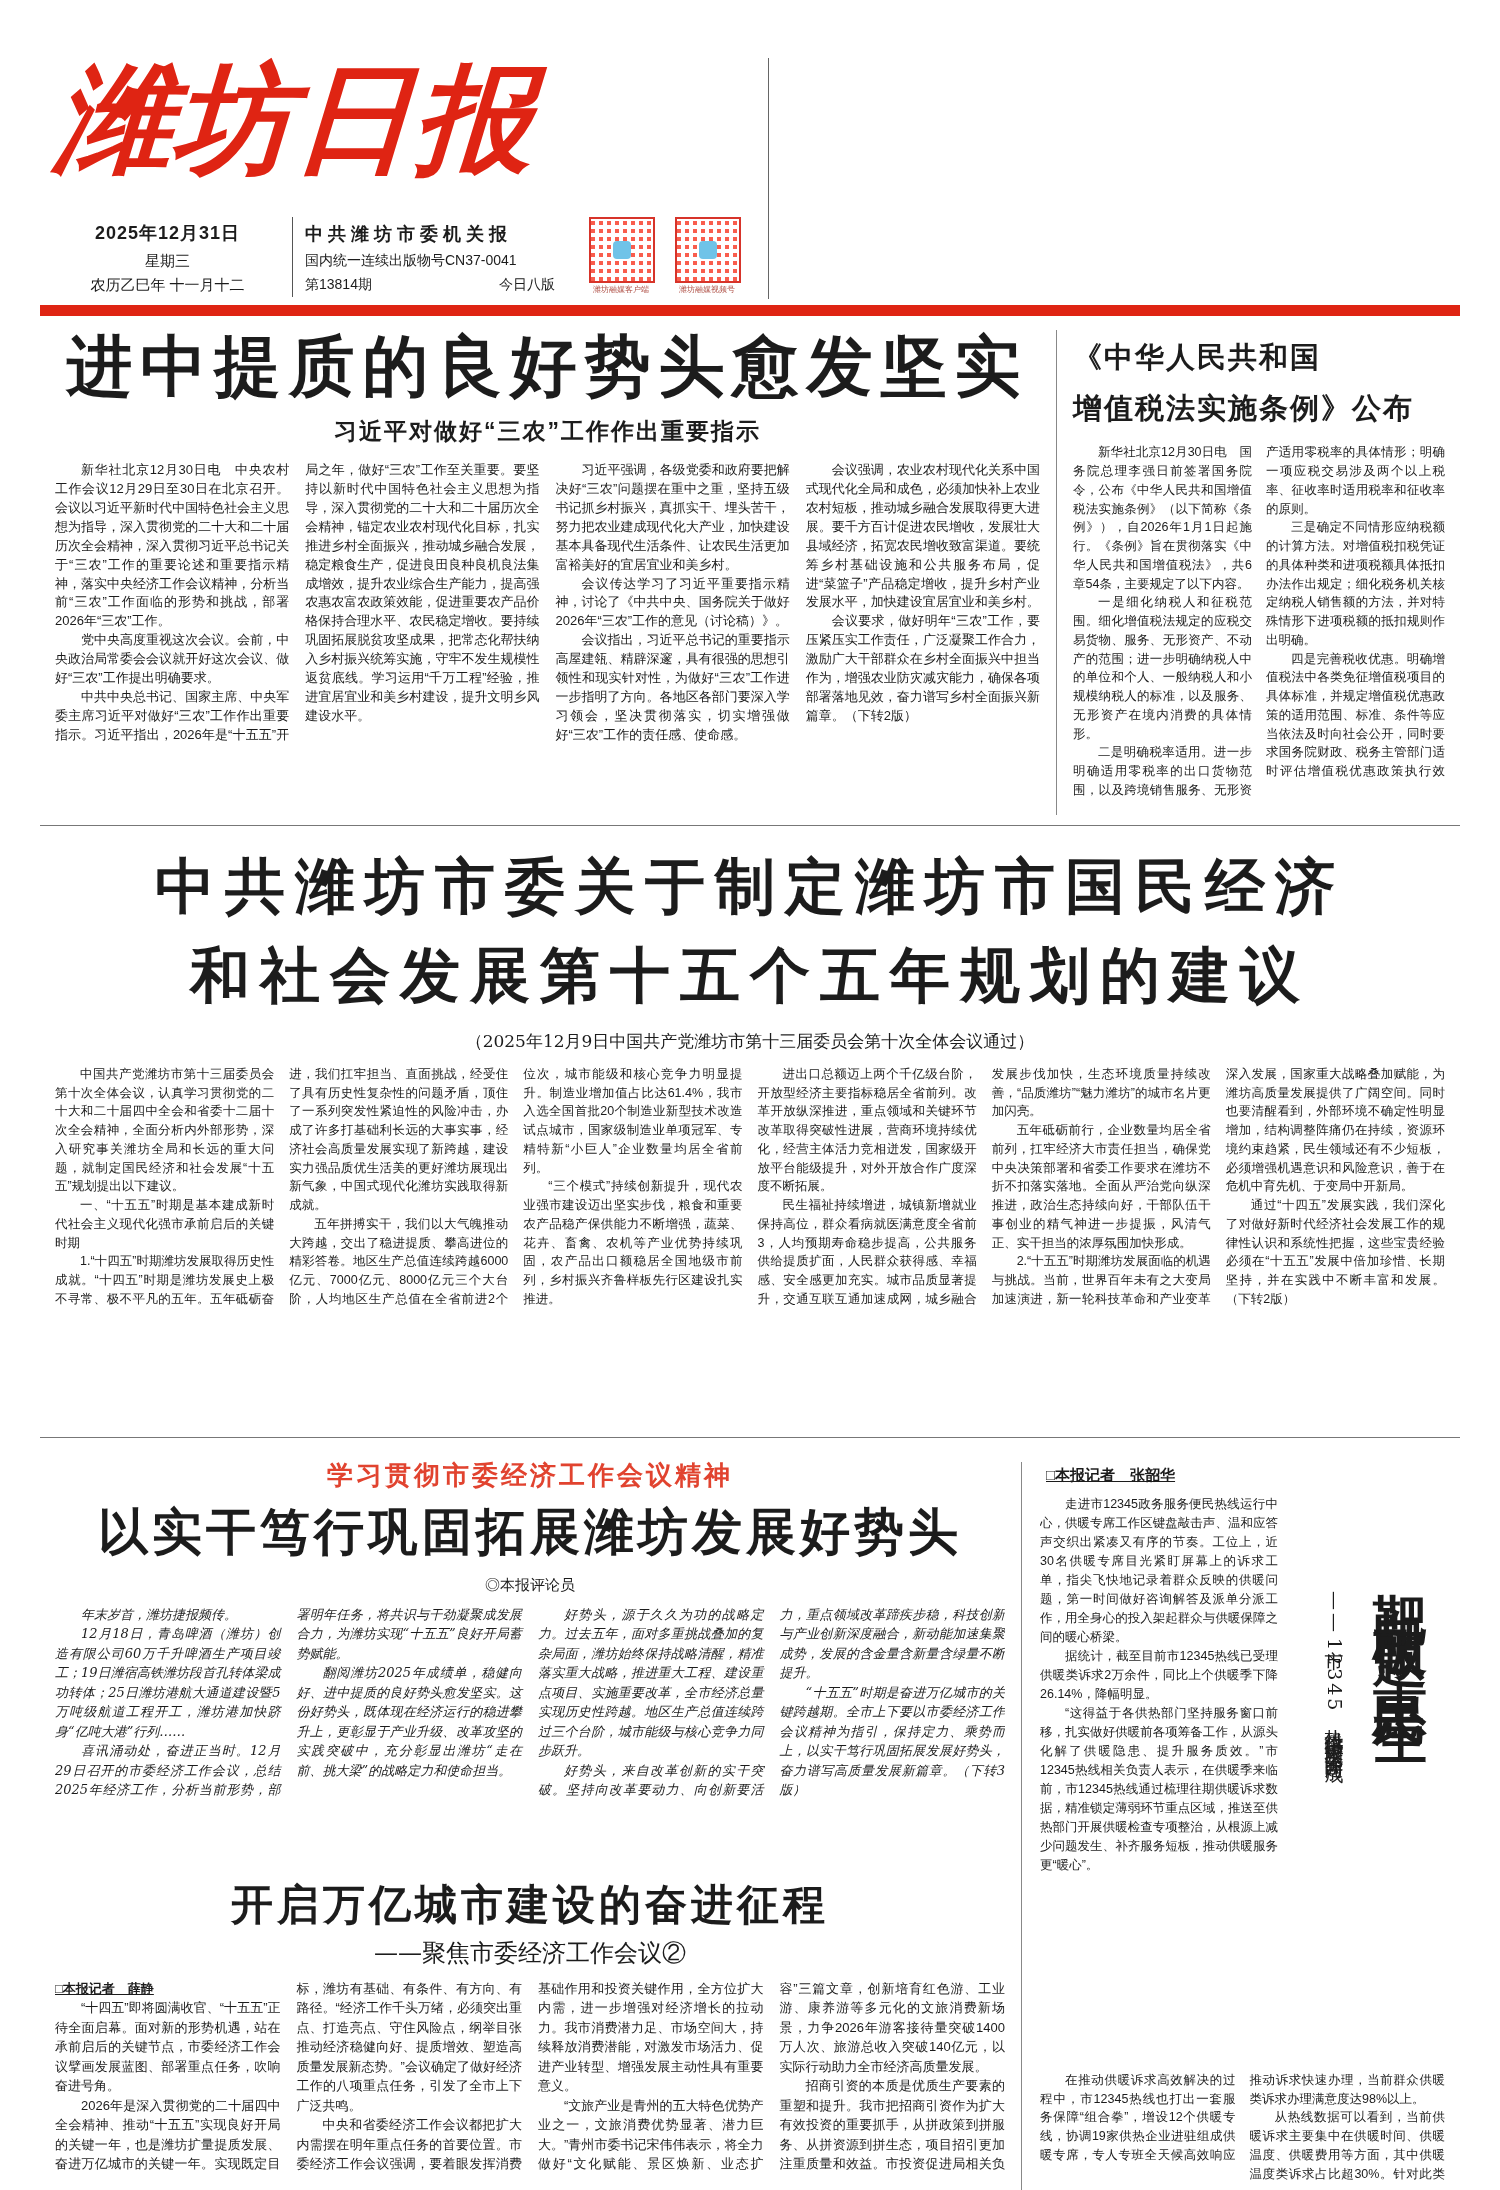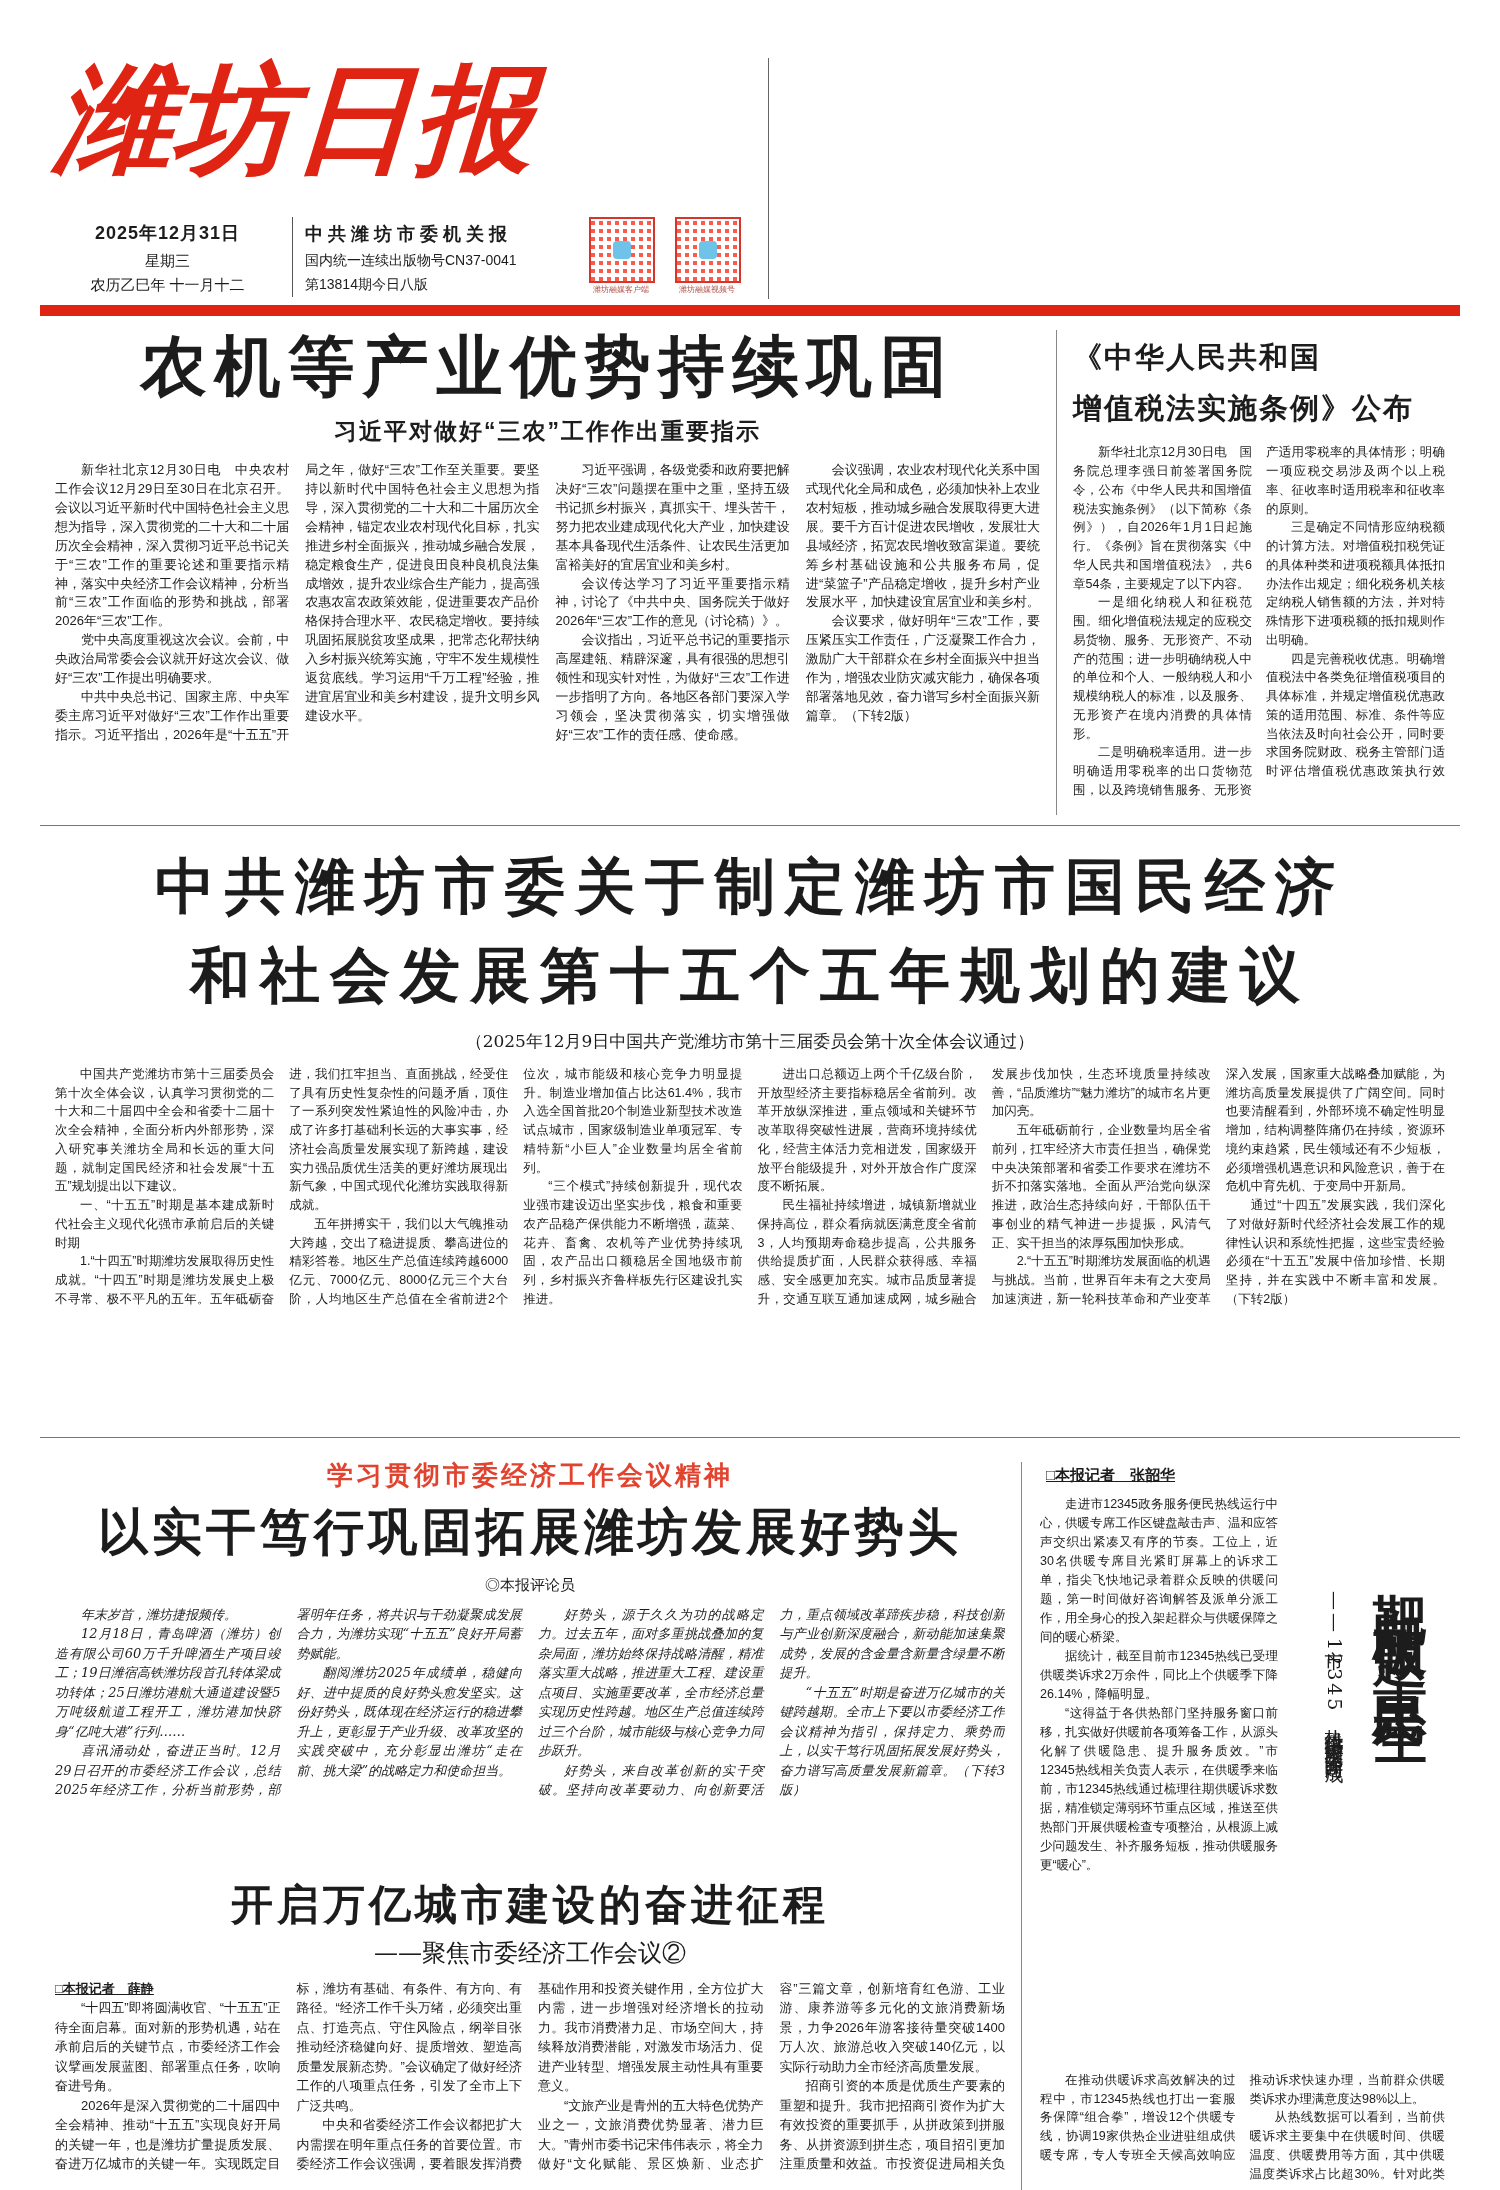--- a/index.html
+++ b/index.html
@@ -10,21 +10,21 @@
   .mast-left{width:695px;flex:0 0 auto;}
   .mast-title{font-family:"DejaVu Serif",serif;font-weight:bold;font-style:italic;
       color:#df2413;font-size:118px;line-height:1.55;letter-spacing:2px;transform:skewX(-3deg);
       white-space:nowrap;}
   .mast-info{display:flex;align-items:stretch;margin-top:4px;height:84px;}
   .date-block{width:225px;text-align:center;font-size:15px;line-height:1.65;padding-top:4px;}
   .date-block .d1{font-size:18px;font-weight:bold;letter-spacing:1px;}
   .vdiv{width:1px;background:#555;margin:2px 12px;}
   .pub-block{width:270px;font-size:14px;line-height:1.7;padding-top:4px;}
   .pub-block .p1{font-size:18px;font-weight:bold;letter-spacing:5px;}
-  .pub-issue{display:flex;width:250px;}
+  .pub-issue{display:flex;justify-content:space-between;width:250px;}
   .qr-wrap{display:flex;gap:22px;margin-left:14px;padding-top:2px;}
   .qr{width:64px;text-align:center;}
   .qr-box{width:62px;height:62px;border:2px solid #d7342a;position:relative;
      background:
        repeating-linear-gradient(0deg,#d7342a 0 4px,#fff 4px 8px),
        repeating-linear-gradient(90deg,#d7342a 0 4px,#fff 4px 8px);
      background-blend-mode:screen;}
   .qr-box::after{content:"";position:absolute;left:22px;top:22px;width:18px;height:18px;
      background:#6fc3e8;border-radius:4px;}
   .qr-cap{font-size:8px;color:#b05248;line-height:1.2;margin-top:2px;white-space:nowrap;overflow:hidden;}
@@ -124,21 +124,21 @@
         </div>
       </div>
     </div>
     <div class="head-vdiv"></div>
   </div>
 
   <div class="redbar"></div>
 
   <div class="sec1">
     <div class="s1-left">
-      <div class="a1-head">农机等产业优势持续巩固</div>
+      <div class="a1-head">进中提质的良好势头愈发坚实</div>
       <div class="a1-sub">习近平对做好“三农”工作作出重要指示</div>
       <div class="a1-body cols">
           <p>新华社北京12月30日电　中央农村工作会议12月29日至30日在北京召开。会议以习近平新时代中国特色社会主义思想为指导，深入贯彻党的二十大和二十届历次全会精神，深入贯彻习近平总书记关于“三农”工作的重要论述和重要指示精神，落实中央经济工作会议精神，分析当前“三农”工作面临的形势和挑战，部署2026年“三农”工作。</p>
           <p>党中央高度重视这次会议。会前，中央政治局常委会会议就开好这次会议、做好“三农”工作提出明确要求。</p>
           <p>中共中央总书记、国家主席、中央军委主席习近平对做好“三农”工作作出重要指示。习近平指出，2026年是“十五五”开局之年，做好“三农”工作至关重要。要坚持以新时代中国特色社会主义思想为指导，深入贯彻党的二十大和二十届历次全会精神，锚定农业农村现代化目标，扎实推进乡村全面振兴，推动城乡融合发展，稳定粮食生产，促进良田良种良机良法集成增效，提升农业综合生产能力，提高强农惠农富农政策效能，促进重要农产品价格保持合理水平、农民稳定增收。要持续巩固拓展脱贫攻坚成果，把常态化帮扶纳入乡村振兴统筹实施，守牢不发生规模性返贫底线。学习运用“千万工程”经验，推进宜居宜业和美乡村建设，提升文明乡风建设水平。</p>
           <p>习近平强调，各级党委和政府要把解决好“三农”问题摆在重中之重，坚持五级书记抓乡村振兴，真抓实干、埋头苦干，努力把农业建成现代化大产业，加快建设基本具备现代生活条件、让农民生活更加富裕美好的宜居宜业和美乡村。</p>
           <p>会议传达学习了习近平重要指示精神，讨论了《中共中央、国务院关于做好2026年“三农”工作的意见（讨论稿）》。</p>
           <p>会议指出，习近平总书记的重要指示高屋建瓴、精辟深邃，具有很强的思想引领性和现实针对性，为做好“三农”工作进一步指明了方向。各地区各部门要深入学习领会，坚决贯彻落实，切实增强做好“三农”工作的责任感、使命感。</p>
           <p>会议强调，农业农村现代化关系中国式现代化全局和成色，必须加快补上农业农村短板，推动城乡融合发展取得更大进展。要千方百计促进农民增收，发展壮大县域经济，拓宽农民增收致富渠道。要统筹乡村基础设施和公共服务布局，促进“菜篮子”产品稳定增收，提升乡村产业发展水平，加快建设宜居宜业和美乡村。</p>
           <p>会议要求，做好明年“三农”工作，要压紧压实工作责任，广泛凝聚工作合力，激励广大干部群众在乡村全面振兴中担当作为，增强农业防灾减灾能力，确保各项部署落地见效，奋力谱写乡村全面振兴新篇章。（下转2版）</p>

